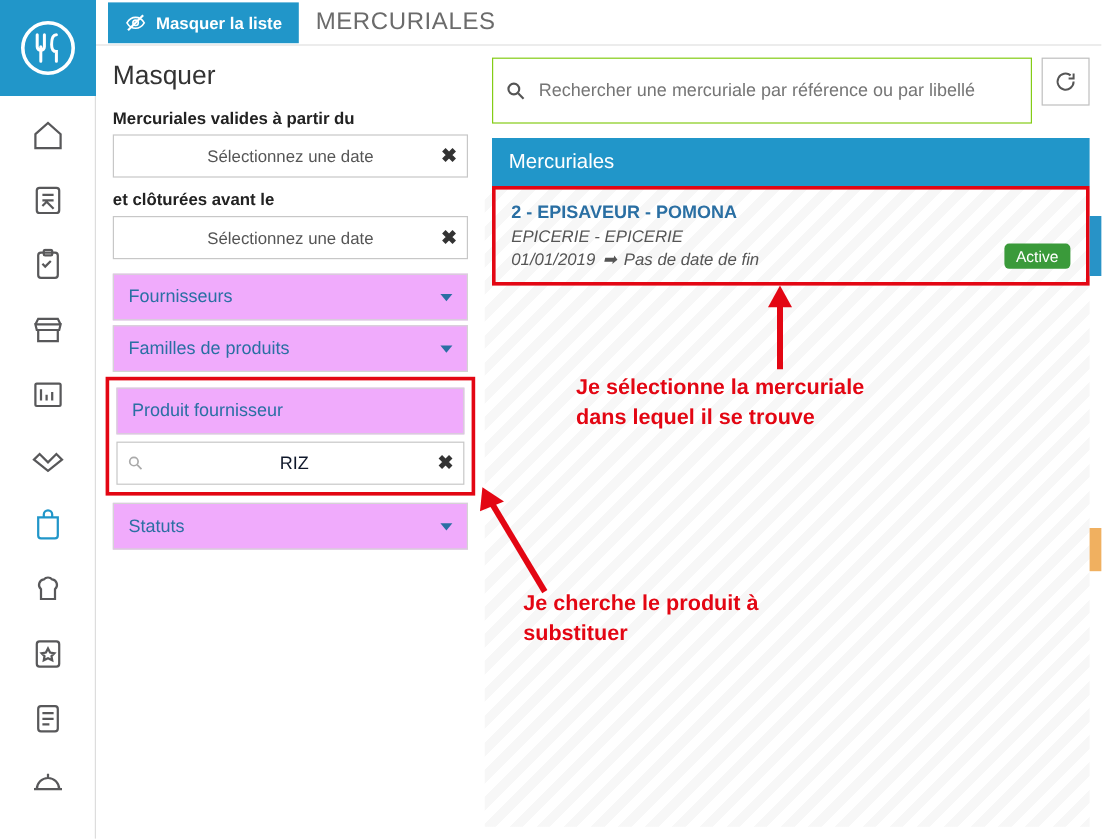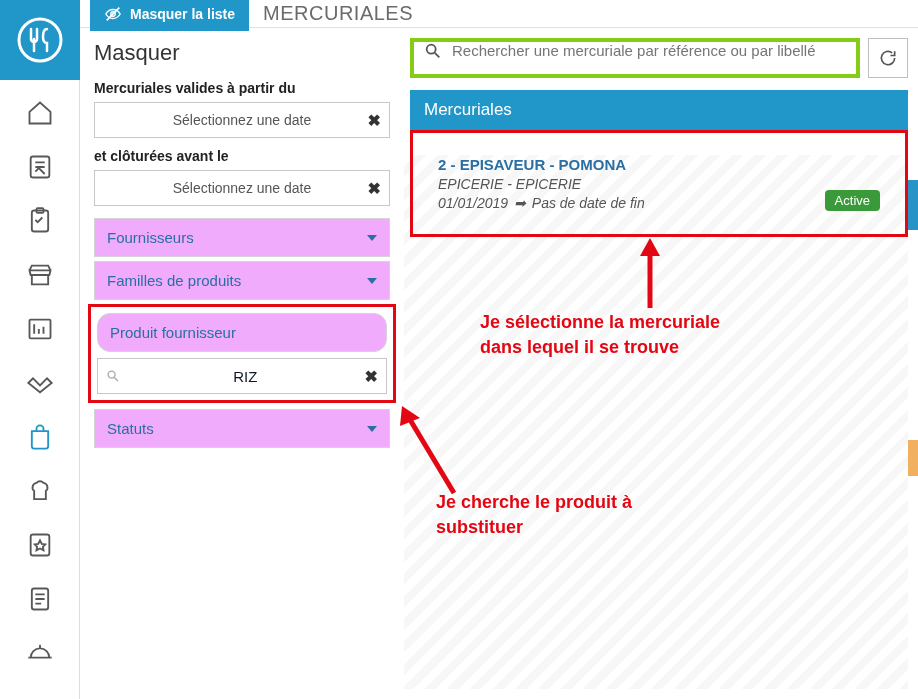--- a/index.html
+++ b/index.html
@@ -8,54 +8,54 @@
 .sidebar { position: absolute; left: 0; top: 0; width: 80px; height: 100%; background: #fff; border-right: 1px solid #ddd; }
 .sidebar-logo { width: 80px; height: 80px; background: #2196c9; display: flex; align-items: center; justify-content: center; }
 .sidebar-logo svg { width: 46px; height: 46px; }
 .sidebar-items { padding-top: 6px; }
 .sidebar-item { width: 80px; height: 54px; display: flex; align-items: center; justify-content: center; }
 .sidebar-item svg { width: 28px; height: 28px; stroke: #58585a; fill: none; stroke-width: 1.6; }
 .sidebar-item.active svg { stroke: #2196c9; }
 
 .main { position: absolute; left: 80px; top: 0; right: 0; bottom: 0; }
 
-.topbar { height: 28px; display: flex; align-items: center; padding: 8px 10px; border-bottom: 1px solid #e0e0e0; gap: 14px; }
+.topbar { height: 38px; display: flex; align-items: center; padding: 8px 10px; border-bottom: 1px solid #e0e0e0; gap: 14px; }
 .btn-hide { background: #2196c9; color: #fff; border: none; height: 34px; padding: 0 14px; display: flex; align-items: center; gap: 8px; font-size: 14px; font-weight: bold; cursor: pointer; }
 .btn-hide svg { width: 18px; height: 18px; fill: #fff; }
 .page-title { font-size: 20px; color: #6b6b6b; letter-spacing: 0.5px; }
 
 .content { display: flex; height: calc(100% - 46px); }
 .filters-col { width: 324px; padding: 12px 14px; }
 .filters-title { font-size: 22px; color: #333; margin-bottom: 14px; }
 .filter-label { font-size: 14px; font-weight: bold; color: #222; margin-bottom: 6px; margin-top: 10px; }
 .date-input { position: relative; height: 36px; border: 1px solid #c7c7c7; display: flex; align-items: center; justify-content: center; color: #555; font-size: 14px; }
 .date-input .clear { position: absolute; right: 8px; top: 50%; transform: translateY(-50%); font-size: 16px; font-weight: bold; color: #333; cursor: pointer; }
 
 .accordion { margin-top: 12px; }
 .acc-item { border: 1px solid #d4d4d4; background: #f0abfc; padding: 10px 12px; display: flex; justify-content: space-between; align-items: center; color: #2a6fa3; font-size: 15px; cursor: pointer; margin-bottom: 4px; }
 .acc-item .chev { width: 0; height: 0; border-left: 5px solid transparent; border-right: 5px solid transparent; border-top: 6px solid #2a6fa3; }
 
 .acc-box { border: 3px solid #e30613; padding: 6px; margin: 2px -6px 6px -6px; }
-.acc-box .acc-item { margin-bottom: 6px; border-radius: 13px; }
+.acc-box .acc-item { margin-bottom: 6px; }
 .search-row { position: relative; height: 36px; border: 1px solid #c7c7c7; background: #fff; display: flex; align-items: center; padding: 0 8px; }
 .search-row svg { width: 14px; height: 14px; stroke: #aaa; fill: none; stroke-width: 2; margin-right: 6px; }
 .search-row input { border: none; outline: none; flex: 1; font-size: 15px; color: #0f172a; text-align: center; }
 .search-row .clear { font-size: 16px; font-weight: bold; color: #333; cursor: pointer; }
 
 .results-col { flex: 1; padding: 10px 10px 10px 6px; position: relative; }
 .search-bar { display: flex; gap: 8px; margin-bottom: 12px; }
-.search-field { flex: 1; height: 40px; border: 4px solid #84cc16; display: flex; align-items: flex-start; padding: 0 10px; }
+.search-field { flex: 1; height: 55px; border: 1px solid #84cc16; display: flex; align-items: center; padding: 0 10px; }
 .search-field svg { width: 18px; height: 18px; stroke: #555; fill: none; stroke-width: 2; margin-right: 10px; }
 .search-field input { border: none; outline: none; flex: 1; font-size: 15px; color: #555; }
 .refresh-btn { width: 40px; height: 40px; border: 1px solid #bfbfbf; background: #fff; display: flex; align-items: center; justify-content: center; cursor: pointer; }
 .refresh-btn svg { width: 20px; height: 20px; stroke: #555; fill: none; stroke-width: 2; }
 
 .panel-head { background: #2196c9; color: #fff; font-size: 17px; padding: 10px 14px; }
 
-.card-wrap { border: 3px solid #e30613; padding: 17px; }
+.card-wrap { border: 3px solid #e30613; padding: 5px; }
 .card { padding: 6px 8px; position: relative; }
 .card-title { color: #2a6fa3; font-size: 15px; font-weight: bold; margin-bottom: 3px; }
 .card-sub { font-style: italic; color: #555; font-size: 14px; margin-bottom: 3px; }
 .card-date { font-style: italic; color: #555; font-size: 14px; display: flex; align-items: center; gap: 6px; }
 .card-date .arr { color: #555; }
 .badge { position: absolute; right: 8px; bottom: 6px; background: #3a9a3a; color: #fff; border-radius: 4px; font-size: 13px; padding: 3px 10px; }
 
 .diag { position: absolute; left: 404px; top: 155px; right: 10px; bottom: 10px; background: repeating-linear-gradient(135deg, #fff 0 8px, #f7f7f7 8px 16px); z-index: -1; }
 
 .annot { position: absolute; color: #e30613; font-weight: bold; font-size: 18px; line-height: 1.4; }

